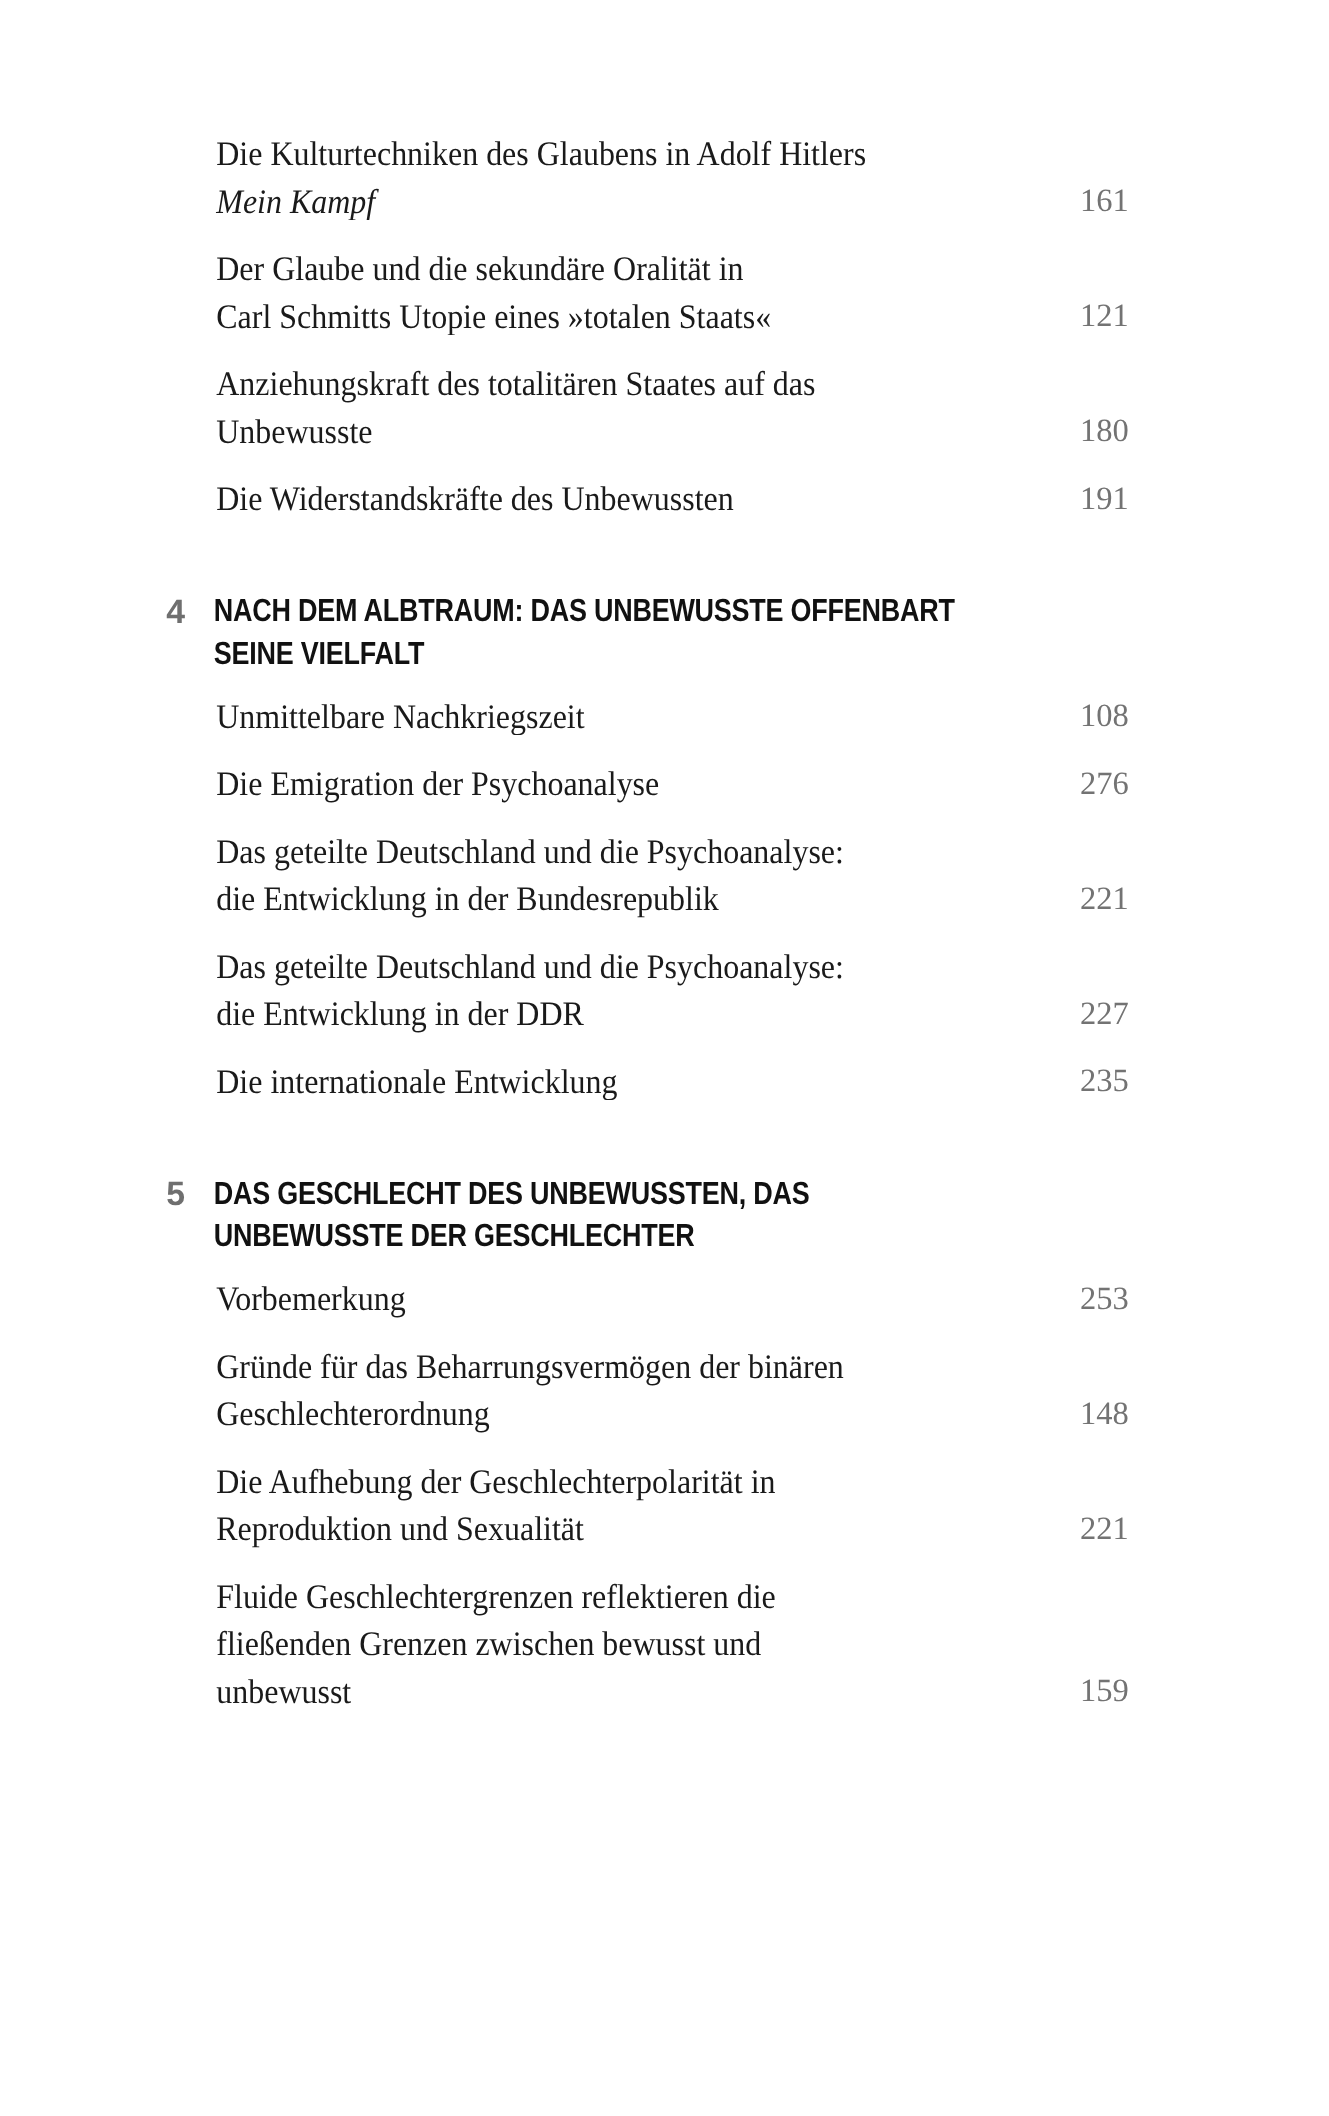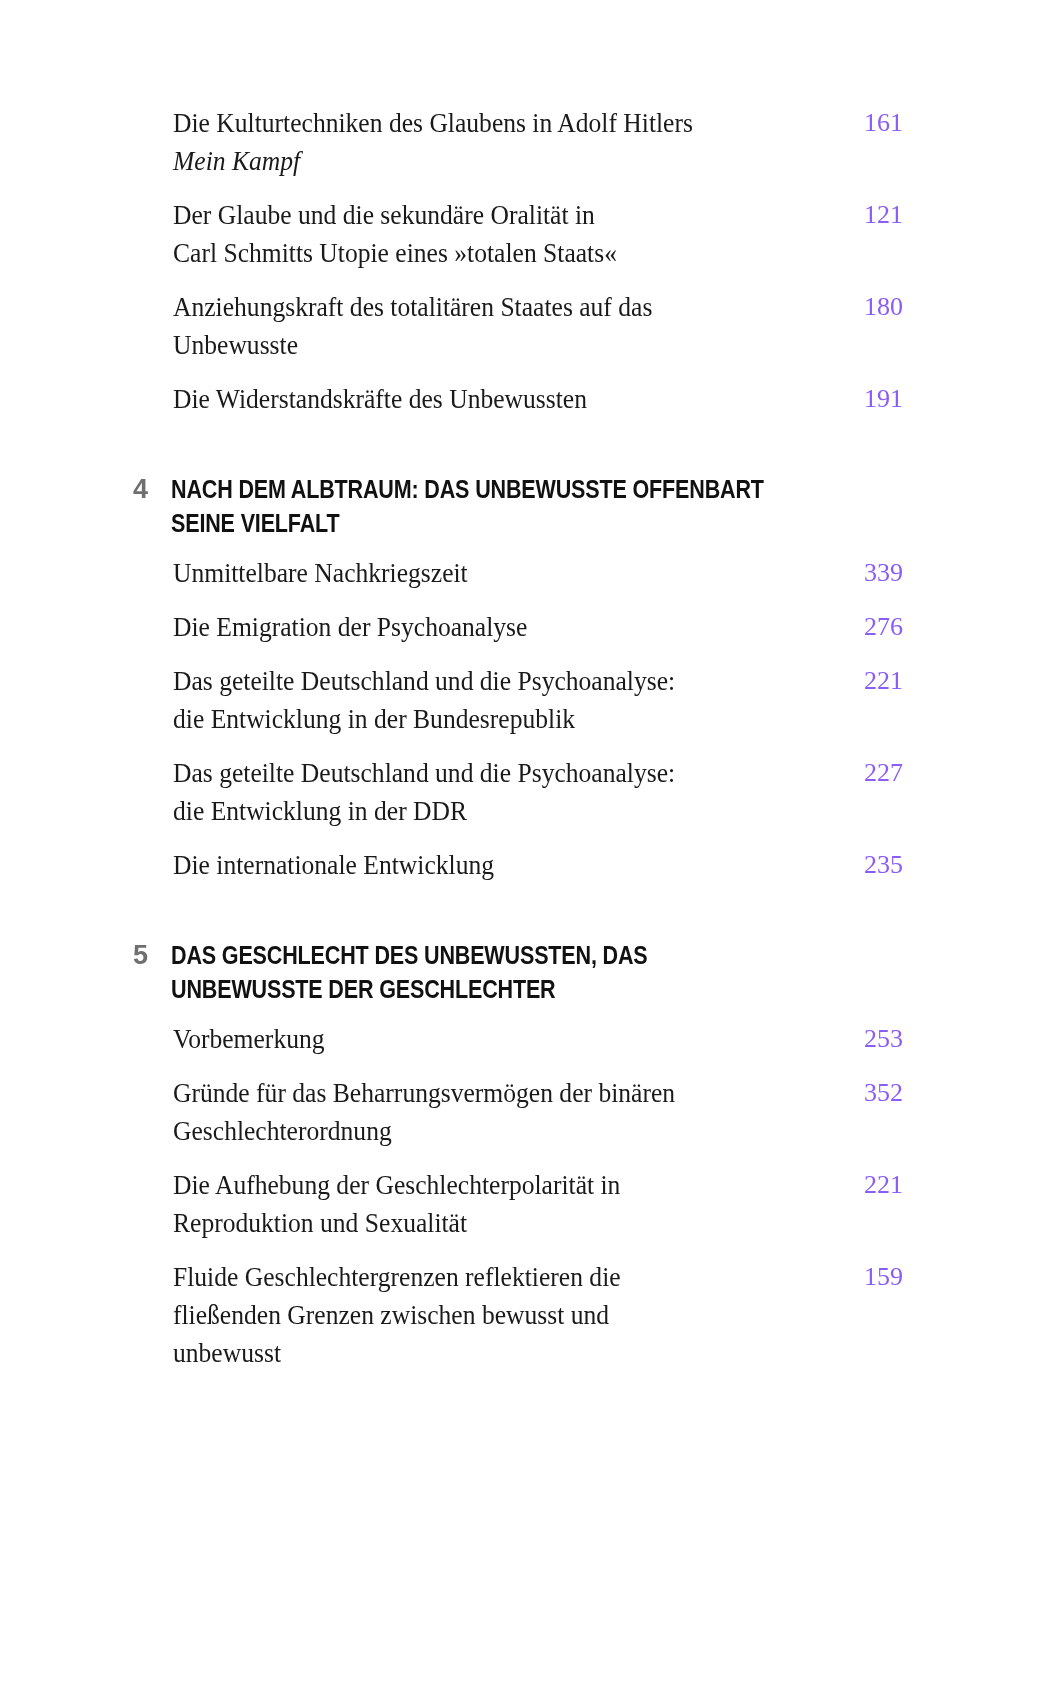--- a/index.html
+++ b/index.html
@@ -48,21 +48,21 @@
     color: #111111;
     transform: scaleX(0.845);
     transform-origin: left center;
     width: 118.3%;
     text-transform: uppercase;
   }
 
   
   .entry {
     display: flex;
-    align-items: flex-start;
+    align-items: flex-end;
     margin-bottom: 16px;
     padding-left: 40px;
   }
   .entry-title {
     flex: 1 1 auto;
     font-family: "Liberation Serif", "DejaVu Serif", serif;
     font-size: 27.5px;
     line-height: 38px;
     color: #1a1a1a;
     transform: scaleX(0.93);
@@ -71,21 +71,21 @@
   }
   .entry-title .ital {
     font-style: italic;
   }
   .entry-page {
     flex: 0 0 72px;
     text-align: right;
     font-family: "Liberation Serif", "DejaVu Serif", serif;
     font-size: 26px;
     line-height: 38px;
-    color: #8b5cf6;
+    color: #737373;
     font-variant-numeric: oldstyle-nums;
     white-space: nowrap;
   }
 </style>
 </head>
 <body>
 
 <div class="page">
   <div class="toc">
 
@@ -122,21 +122,21 @@
 
     <div class="chapter">
       <div class="chapter-number">4</div>
       <div class="chapter-title">NACH DEM ALBTRAUM: DAS UNBEWUSSTE OFFENBART SEINE VIELFALT</div>
     </div>
 
     <div class="entry">
       <div class="entry-title">
         <span>Unmittelbare Nachkriegszeit</span>
       </div>
-      <div class="entry-page">339</div>
+      <div class="entry-page">108</div>
     </div>
 
     <div class="entry">
       <div class="entry-title">
         <span>Die Emigration der Psychoanalyse</span>
       </div>
       <div class="entry-page">276</div>
     </div>
 
     <div class="entry">
@@ -172,21 +172,21 @@
         <span>Vorbemerkung</span>
       </div>
       <div class="entry-page">253</div>
     </div>
 
     <div class="entry">
       <div class="entry-title">
         <span>Gründe für das Beharrungsvermögen der binären</span><br>
         <span>Geschlechterordnung</span>
       </div>
-      <div class="entry-page">352</div>
+      <div class="entry-page">148</div>
     </div>
 
     <div class="entry">
       <div class="entry-title">
         <span>Die Aufhebung der Geschlechterpolarität in</span><br>
         <span>Reproduktion und Sexualität</span>
       </div>
       <div class="entry-page">221</div>
     </div>
 

